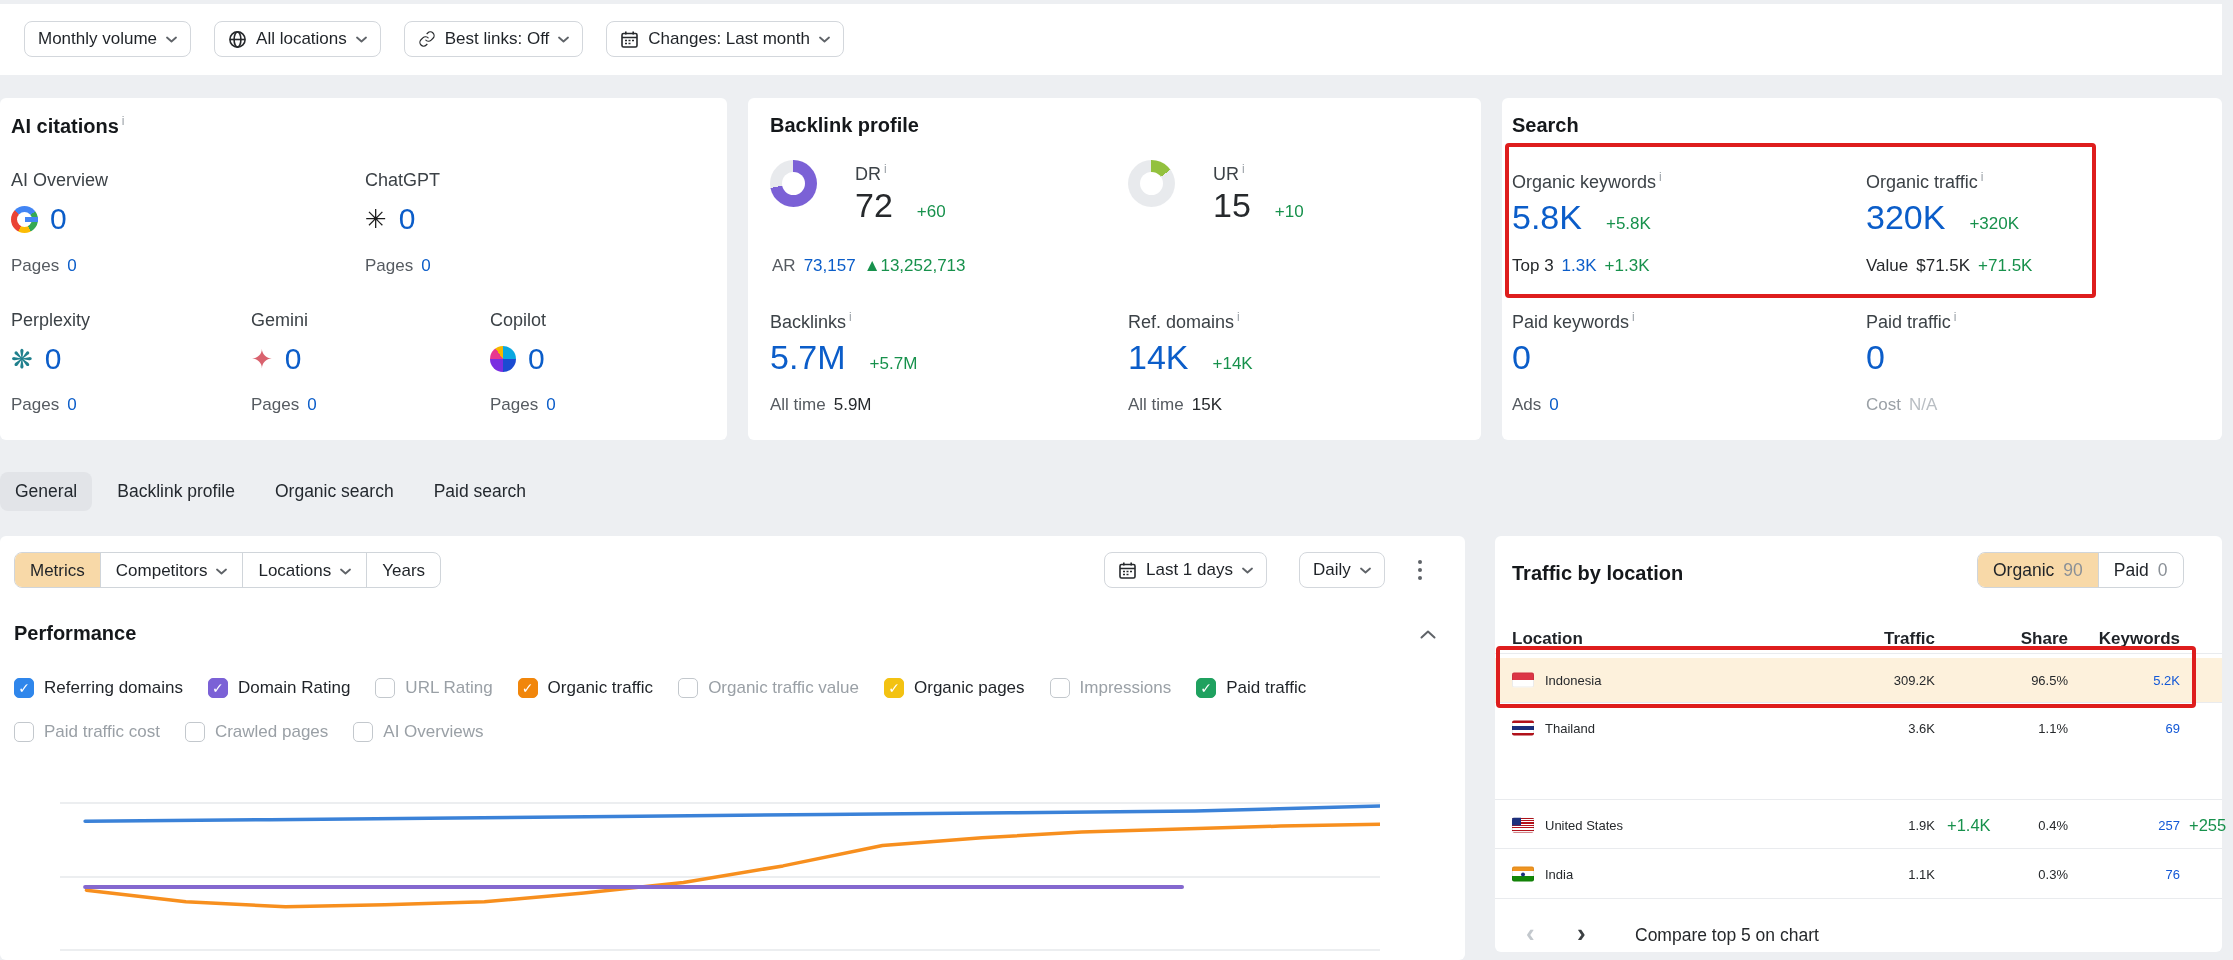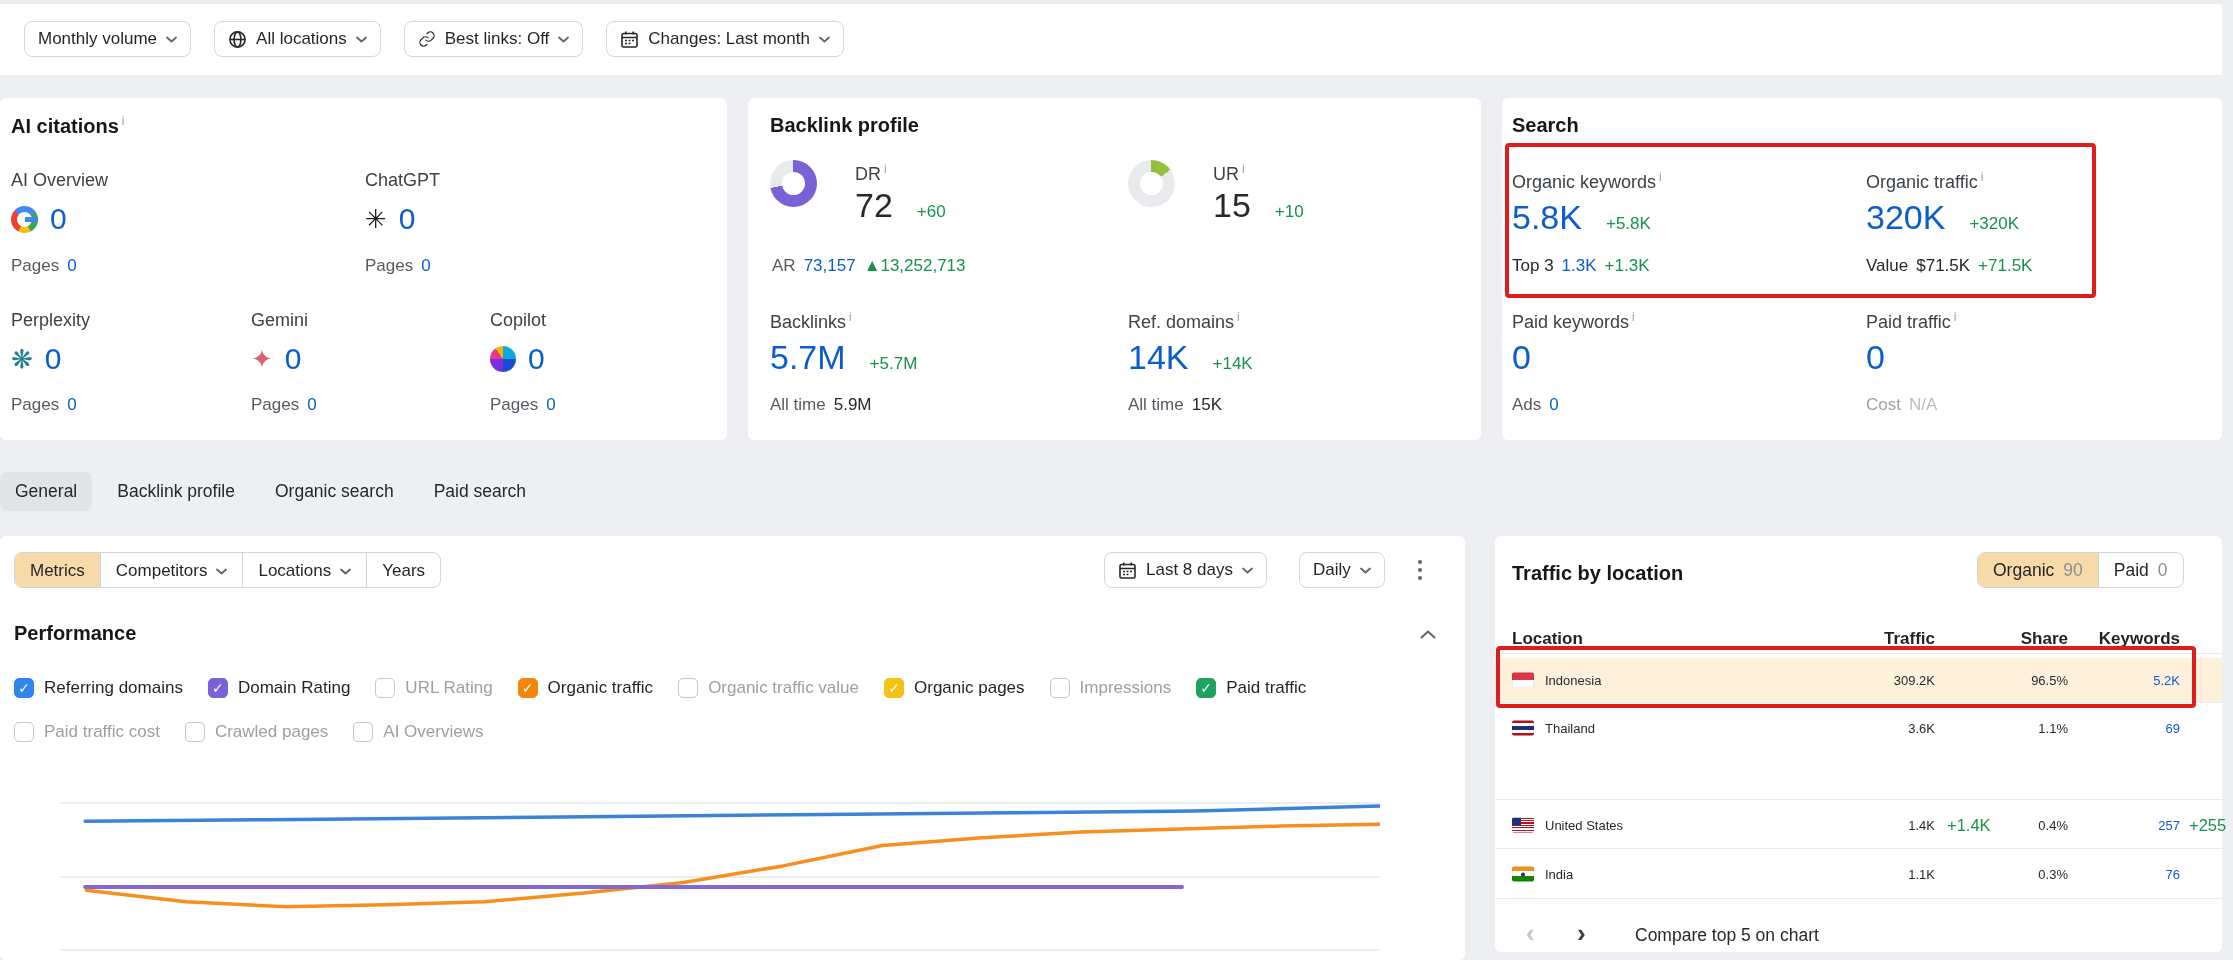--- a/index.html
+++ b/index.html
@@ -315,21 +315,21 @@
       <div class="seg">
         <span>Years</span>
       </div>
     </div>
     <div class="chip" style="position:absolute;left:1094px;top:16px;">
       <svg class="icon16" viewBox="0 0 19 19">
         <rect x="2" y="3.5" width="15" height="13.5" rx="1.5"></rect>
           <path d="M2 7.5 H17 M5.8 1.5 V4.5 M13.2 1.5 V4.5"></path>
         <path d="M5 10.5 h2 M8.5 10.5 h2 M12 10.5 h2 M5 13.5 h2 M8.5 13.5 h2" stroke-width="1.4"></path>
       </svg>
-      <span>Last 8 days</span>
+      <span>Last 1 days</span>
       <svg class="caret" viewBox="0 0 11 7">
           <path d="M1 1.5 L5.5 5.5 L10 1.5"></path>
         </svg>
     </div>
     <div class="chip" style="position:absolute;left:1289px;top:16px;">
       <span>Daily</span>
       <svg class="caret" viewBox="0 0 11 7">
           <path d="M1 1.5 L5.5 5.5 L10 1.5"></path>
         </svg>
     </div>
@@ -439,21 +439,21 @@
         </div>
       <div class="cell c-traffic">3.6K</div>
       <div class="cell c-share">1.1%</div>
       <div class="cell c-kw"><span class="kwlink">69</span></div>
     </div>
     <div class="trow rowline" style="top:263px;height:49px;">
       <div class="cell c-loc">
           <span class="flag us"></span>
           <span>United States</span>
         </div>
-      <div class="cell c-traffic">1.4K</div>
+      <div class="cell c-traffic">1.9K</div>
       <div class="d-abs" style="left:452px;">+1.4K</div>
       <div class="cell c-share">0.4%</div>
       <div class="cell c-kw"><span class="kwlink">257</span></div>
       <div class="d-abs" style="left:694px;">+255</div>
     </div>
     <div class="trow rowline" style="top:312px;height:49px;border-bottom:1px solid #e9ebee;">
       <div class="cell c-loc">
           <span class="flag in"></span>
           <span>India</span>
         </div>

